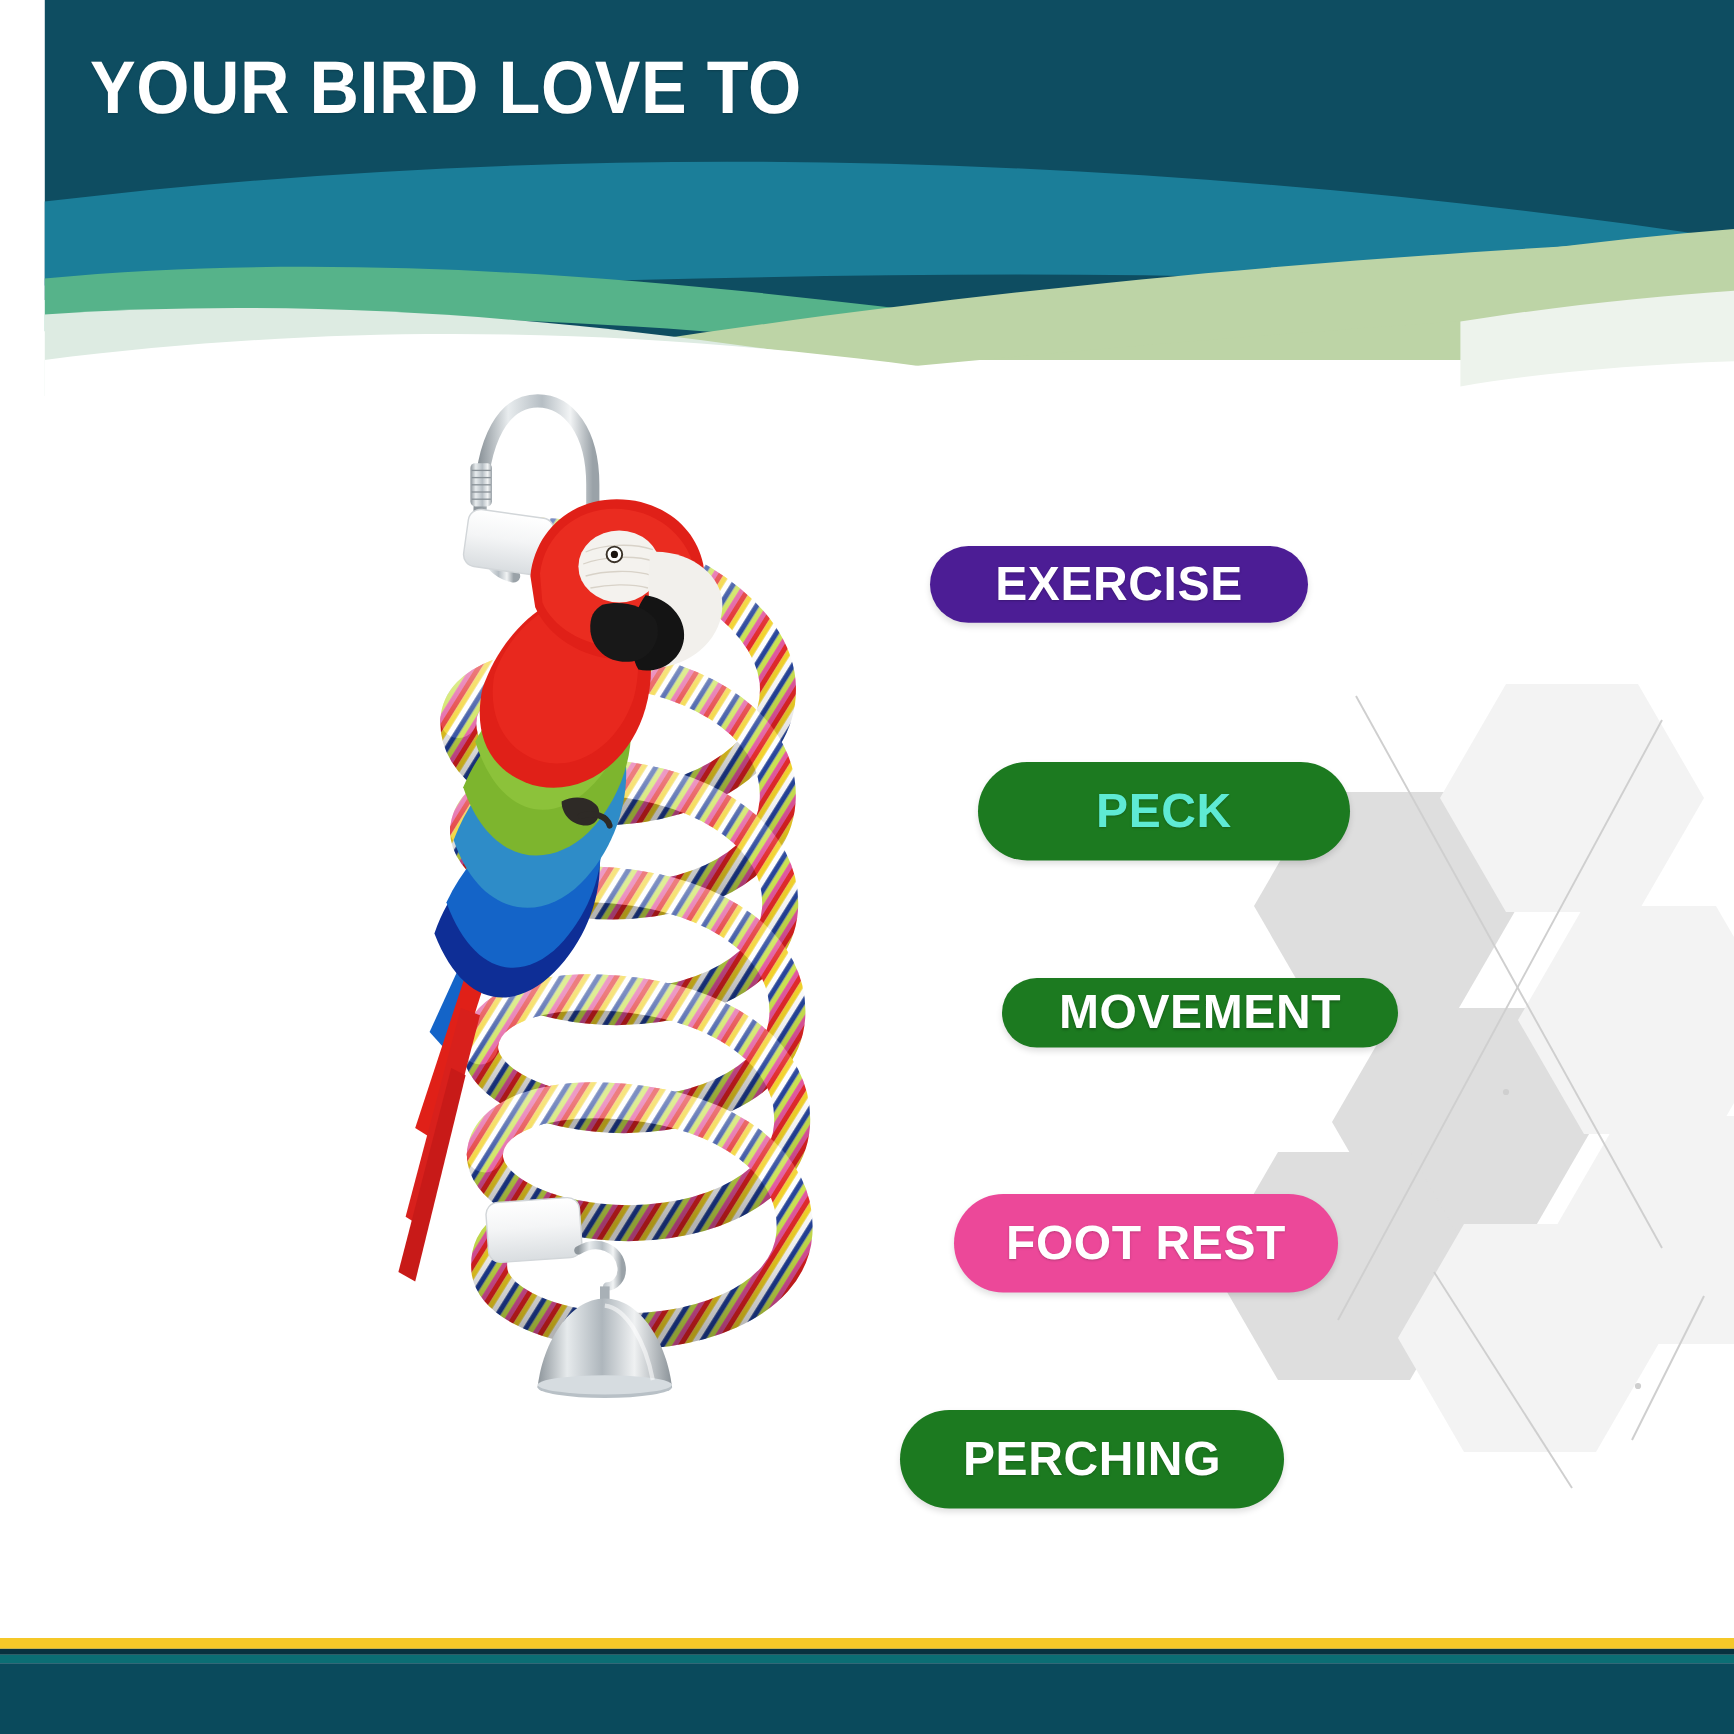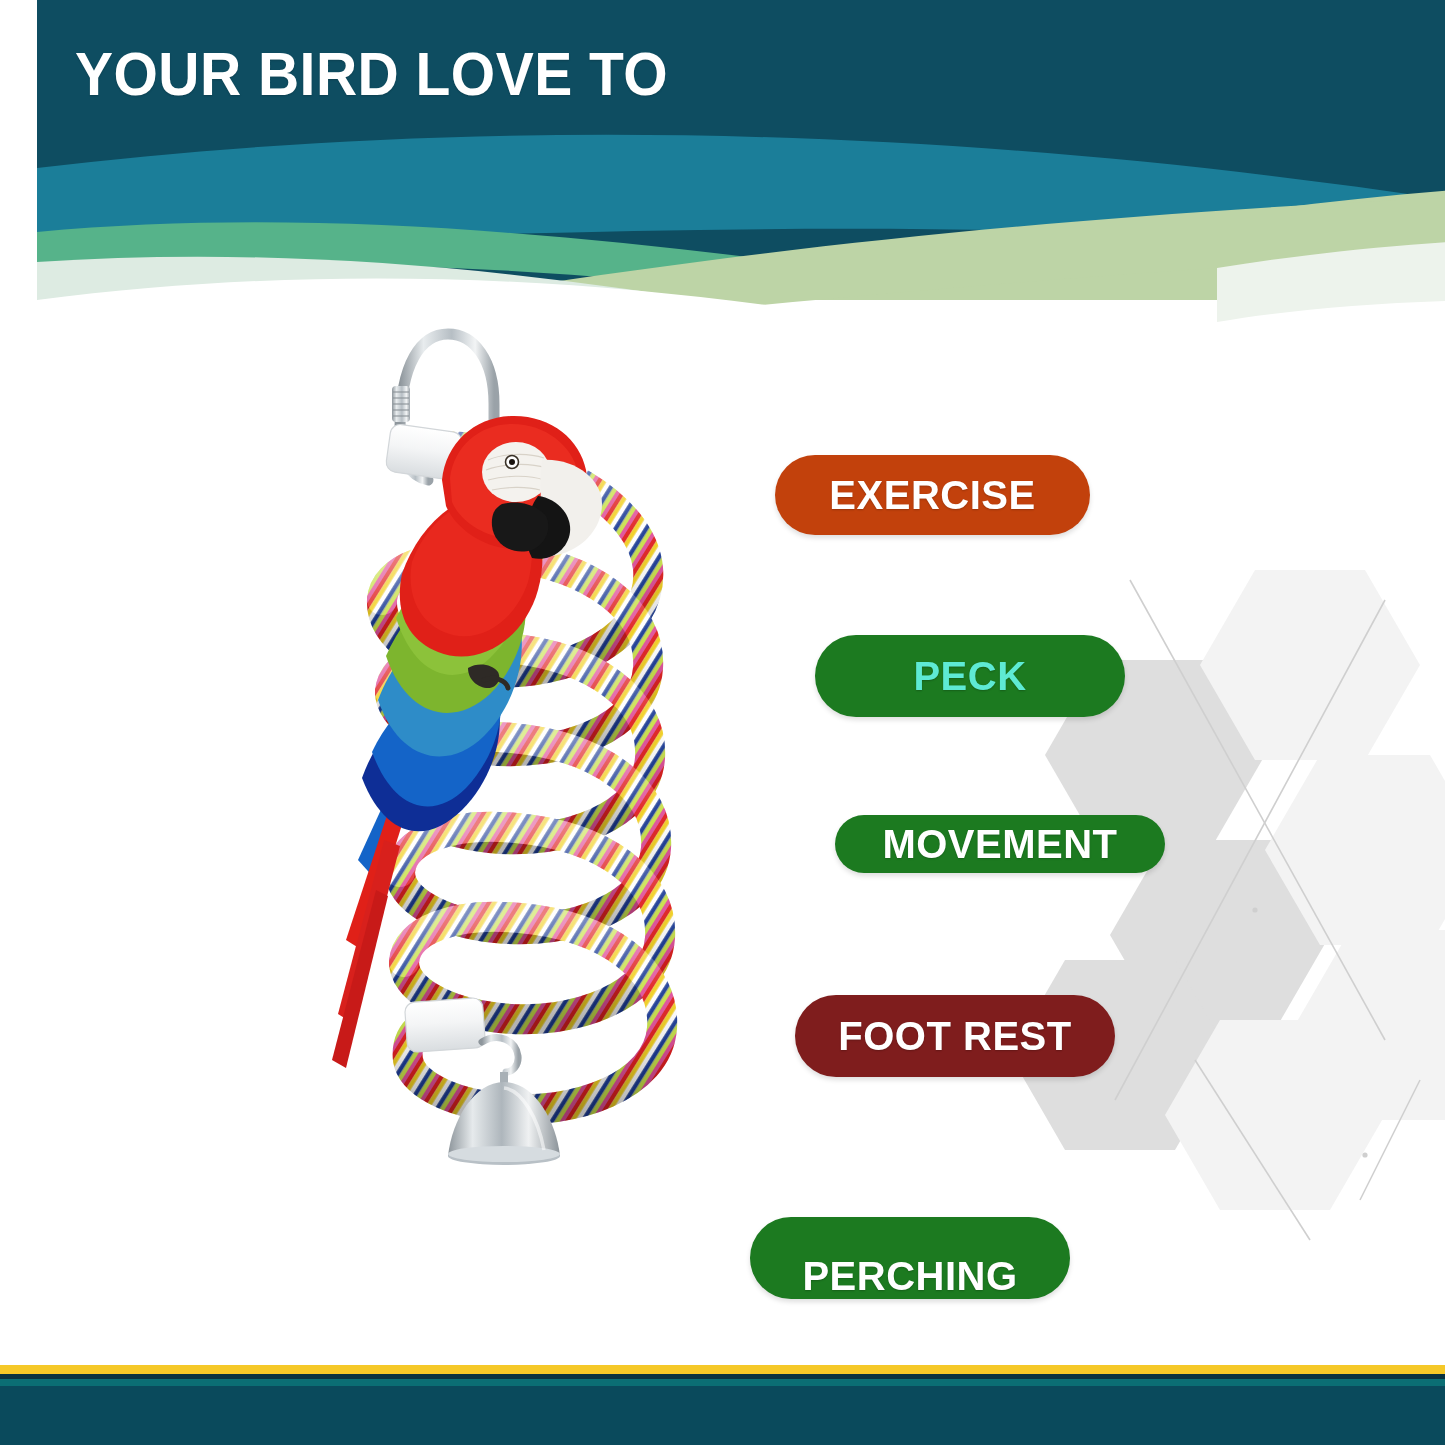--- a/index.html
+++ b/index.html
@@ -296,33 +296,33 @@
     <path d="M250 772 L258 772 L258 786 L250 786 Z" fill="#A8B0B6"></path>
     <path d="M254 782 C284 782 306 820 310 856 L198 856 C202 820 224 782 254 782 Z" fill="url(#bellGrad)"></path>
     <ellipse cx="254" cy="856" rx="56" ry="9" fill="#B8C0C6"></ellipse>
     <ellipse cx="254" cy="854" rx="56" ry="8" fill="#D6DCE0"></ellipse>
     <path d="M254 788 C272 790 288 818 294 850" stroke="#FFFFFF" stroke-width="3.5" fill="none" opacity="0.55"></path>
   </g>
 </svg>
 </div>
 
 <div id="feature-list">
-  <div class="pill" style="left: 35px; top: 15px; width: 315px; height: 80px; background: #c2410c; color: rgb(255, 255, 255);">
+  <div class="pill" style="left: 35px; top: 15px; width: 315px; height: 64px; background: #4c1d95; color: rgb(255, 255, 255);">
       <span>EXERCISE</span>
     </div>
   <div class="pill" style="left: 75px; top: 195px; width: 310px; height: 82px; background: rgb(28, 122, 32); color: #5eead4;">
       <span>PECK</span>
     </div>
   <div class="pill" style="left: 95px; top: 375px; width: 330px; height: 58px; background: rgb(28, 122, 32); color: rgb(255, 255, 255);">
       <span>MOVEMENT</span>
     </div>
-  <div class="pill" style="left: 55px; top: 555px; width: 320px; height: 82px; background: #7f1d1d; color: rgb(255, 255, 255);">
+  <div class="pill" style="left: 55px; top: 555px; width: 320px; height: 82px; background: #ec4899; color: rgb(255, 255, 255);">
       <span>FOOT REST</span>
     </div>
-  <div class="pill" style="left: 10px; top: 777px; width: 320px; height: 82px; background: rgb(28, 122, 32); color: rgb(255, 255, 255); align-items: flex-end;">
+  <div class="pill" style="left: 10px; top: 735px; width: 320px; height: 82px; background: rgb(28, 122, 32); color: rgb(255, 255, 255);">
       <span>PERCHING</span>
     </div>
 </div>
 
 <div id="footer-band">
   <div id="footer-rule-gold" style="background: rgb(245, 200, 40);"></div>
   <div id="footer-rule-dark" style="background: rgb(8, 50, 64);"></div>
   <div id="footer-rule-teal" style="background: rgb(11, 110, 116);"></div>
   <div id="footer-fill" style="background: rgb(10, 74, 92);"></div>
 </div>

